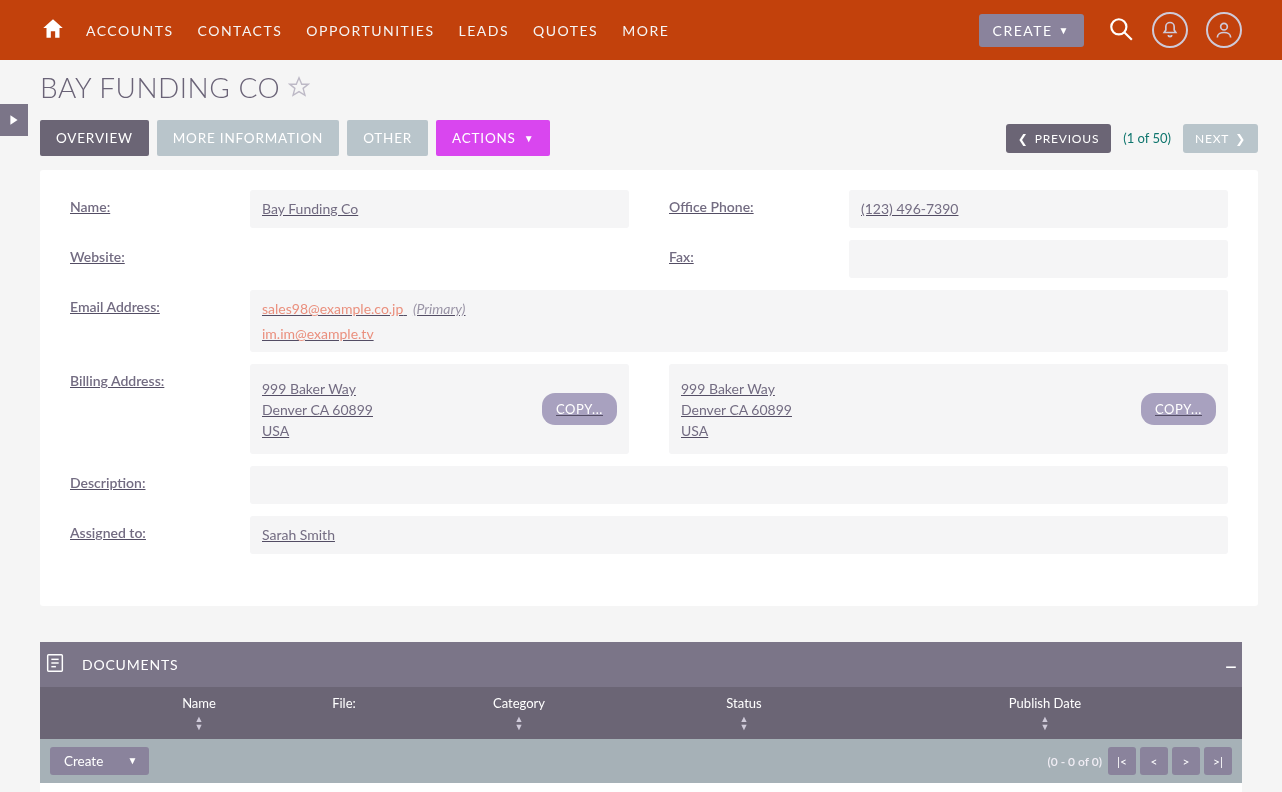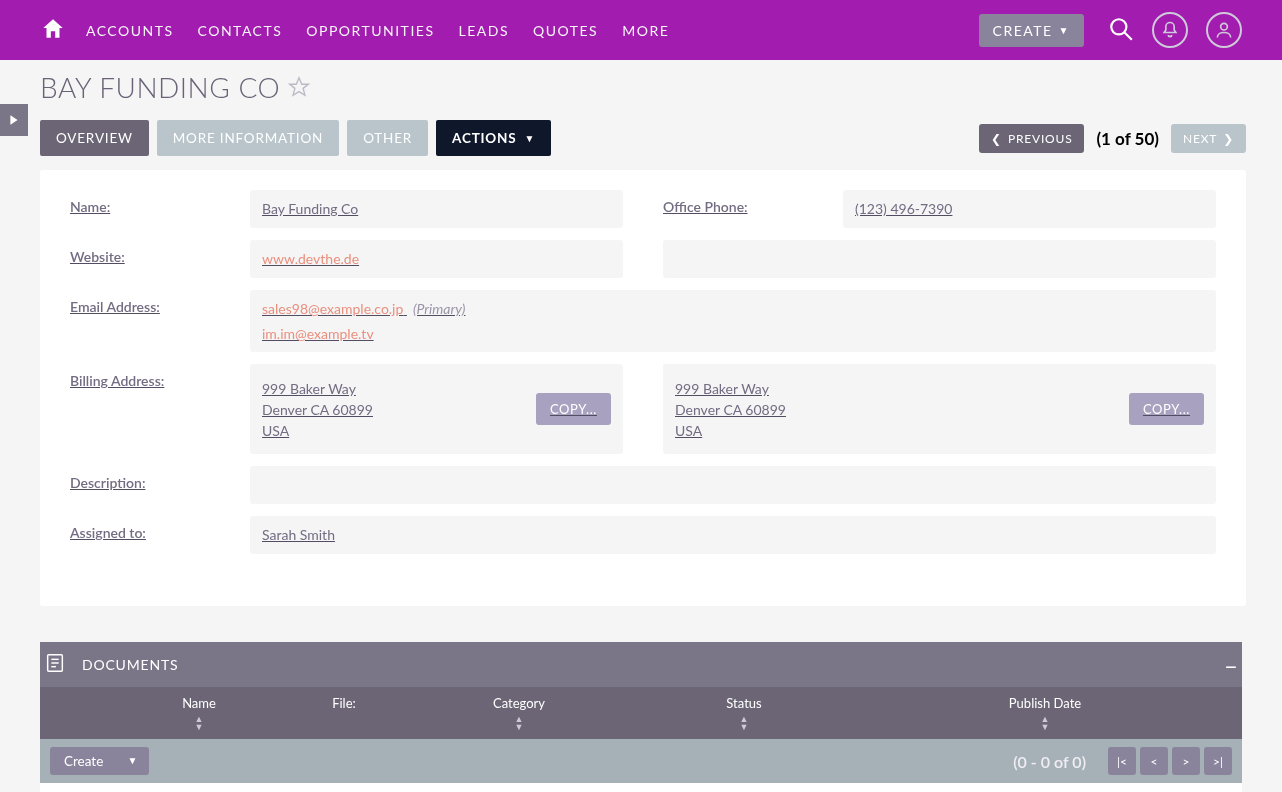--- a/index.html
+++ b/index.html
@@ -4,21 +4,21 @@
 <style>
   * { box-sizing: border-box; margin: 0; padding: 0; }
   body {
     font-family: "Lato", "Helvetica Neue", Arial, sans-serif;
     background: #f5f5f5;
     color: #534d64;
     font-size: 14px;
   }
   
   .topnav {
-    background: #a21caf;
+    background: #c2410c;
     height: 60px;
     display: flex;
     align-items: center;
     padding: 0 40px 0 40px;
   }
   .home-icon { color: #fff; margin-right: 20px; }
   .home-icon svg { width: 26px; height: 26px; fill: #fff; }
   .nav-items { display: flex; gap: 24px; flex: 1; }
   .nav-item {
     color: #f5f5f5;
@@ -43,21 +43,21 @@
   .circle-icon {
     width: 36px; height: 36px;
     border: 2px solid #cfcad9;
     border-radius: 50%;
     display: flex; align-items: center; justify-content: center;
   }
   .circle-icon svg, .search-svg { width: 20px; height: 20px; stroke: #cfcad9; fill: none; stroke-width: 2; }
   .search-svg { width: 26px; height: 26px; stroke: #fff; }
 
   
-  .page-area { padding: 10px 36px 0 40px; position: relative; }
+  .page-area { padding: 10px 24px 0 40px; position: relative; }
   .page-title {
     font-size: 28px;
     font-weight: 300;
     color: #6a6377;
     letter-spacing: 0.5px;
     display: flex;
     align-items: center;
     gap: 8px;
     margin-bottom: 16px;
   }
@@ -77,35 +77,35 @@
   .tab {
     padding: 10px 16px;
     color: #fff;
     font-size: 13.5px;
     letter-spacing: 0.8px;
     cursor: pointer;
     border-radius: 2px;
   }
   .tab-overview { background: #6b6575; text-align: center; }
   .tab-more, .tab-other { background: #b9c5cb; color: #fff; }
-  .tab-actions { background: #0f172a; display: flex; align-items: center; gap: 8px; font-weight: bold; }
+  .tab-actions { background: #d946ef; display: flex; align-items: center; gap: 8px; }
 
   .pager { margin-left: auto; display: flex; align-items: center; gap: 12px; }
   .pager-btn {
     background: #6b6575;
     color: #fff;
     padding: 7px 12px;
     font-size: 12px;
     letter-spacing: 0.8px;
     border-radius: 3px;
     display: flex; align-items: center; gap: 6px;
     cursor: pointer;
   }
   .pager-btn.light { background: #b9c5cb; }
-  .pager-status { color: #000000; font-size: 17px; font-weight: 700; }
+  .pager-status { color: #0f766e; font-size: 13px; font-weight: 400; }
 
   
   .panel {
     background: #fff;
     margin-top: 14px;
     padding: 20px 30px 40px 30px;
     border-radius: 3px;
   }
   .two-col { display: grid; grid-template-columns: 1fr 1fr; gap: 0 40px; text-decoration: underline; }
   .field-row { display: flex; align-items: flex-start; margin-bottom: 12px; }
@@ -127,21 +127,21 @@
     font-size: 14px;
   }
   .field-value a, .link-text { color: #ea8f7d; cursor: pointer; }
   .primary-tag { color: #9a94a6; font-style: italic; margin-left: 6px; }
   .addr-box { display: flex; align-items: center; gap: 10px; min-height: 90px; }
   .addr-lines { flex: 1; line-height: 1.5; }
   .copy-btn {
     background: #a8a1bf;
     color: #fff;
     padding: 8px 14px;
-    border-radius: 3px;
+    border-radius: 13px;
     font-size: 13px;
     letter-spacing: 0.6px;
     cursor: pointer;
   }
   .email-block { display: block; margin-bottom: 8px; }
   .email-block:last-child { margin-bottom: 0; }
 
   
   .subpanel { margin: 36px 40px 40px 40px; background: #fff; border-radius: 3px; }
   .subpanel-hdr {
@@ -182,21 +182,21 @@
     border-radius: 3px;
     font-size: 13.5px;
     position: relative;
     cursor: pointer;
   }
   .create-sm::after {
     content: "▼";
     position: absolute; right: 12px; top: 7px;
     font-size: 10px; color: #fff;
   }
-  .pg-info { margin-left: auto; color: #f0edf4; font-size: 16px; font-weight: 600; margin-right: 18px; }
+  .pg-info { margin-left: auto; color: #f0edf4; font-size: 12px; font-weight: 600; margin-right: 2px; }
   .pg-btn {
     background: #8a839c; color: #fff;
     width: 28px; height: 28px;
     display: flex; align-items: center; justify-content: center;
     border-radius: 3px; margin-left: 4px; font-size: 12px;
     cursor: pointer;
   }
   .no-results { text-align: center; padding: 14px; color: #555; font-size: 13.5px; }
 </style>
 </head>
@@ -281,23 +281,23 @@
         <div class="field-label">Name:</div>
         <div class="field-value">Bay Funding Co</div>
       </div>
       <div class="field-row">
         <div class="field-label">Office Phone:</div>
         <div class="field-value">(123) 496-7390</div>
       </div>
 
       <div class="field-row">
         <div class="field-label">Website:</div>
-        <div class="field-value"><span class="link-text">www.devthe.de</span></div>
-      </div>
-      <div class="field-row">
+      </div>
+      <div class="field-row">
+        <div class="field-label">Fax:</div>
         <div class="field-value"></div>
       </div>
 
       <div class="field-row full">
         <div class="field-label">Email Address:</div>
         <div class="field-value">
           <span class="email-block">
             <span class="link-text">sales98@example.co.jp</span>
             <span class="primary-tag">(Primary)</span>
           </span>

